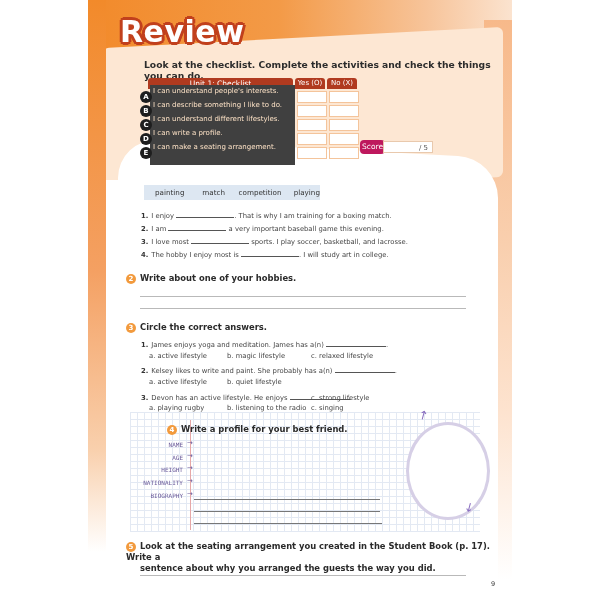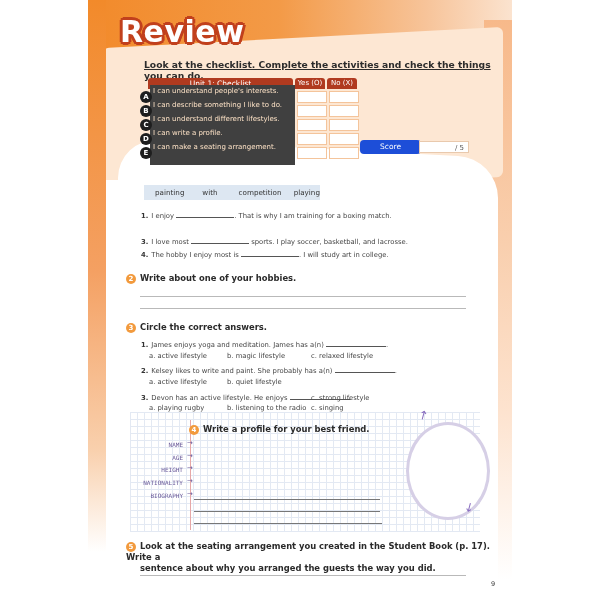--- a/index.html
+++ b/index.html
@@ -13,32 +13,32 @@
     transform:skewY(-3deg); transform-origin:left top; border-radius:6px; }
   .panel-right { position:absolute; right:0; top:20px; width:28px; height:560px;
     background:linear-gradient(to bottom, #f7b98a 0%, #f9cfae 40%, #fde3cf 70%, #ffffff 100%); }
   .white-body { position:absolute; left:30px; top:158px; width:380px; height:460px; background:#ffffff;
     border-top-left-radius:40px; border-top-right-radius:40px; transform:skewY(3deg); transform-origin:right top; }
   .white-body2 { position:absolute; left:18px; top:180px; width:380px; height:420px; background:#fff; }
 
   .review-title { position:absolute; left:32px; top:14px; font-family:"DejaVu Sans", sans-serif; font-weight:bold;
     font-size:30px; color:#ffffff; letter-spacing:0.5px;
     text-shadow: 0 0 0 #c1401d, 2px 2px 0 #c1401d, -2px 2px 0 #c1401d, 2px -2px 0 #c1401d, -2px -2px 0 #c1401d, 0 3px 0 #c1401d, 3px 0 0 #c1401d, -3px 0 0 #c1401d, 0 -3px 0 #c1401d; }
-  .instruction { position:absolute; left:56px; top:59px; font-size:9.2px; font-weight:bold; color:#2c2c2c;text-decoration:underline; }
+  .instruction { position:absolute; left:56px; top:59px; font-size:9.2px; font-weight:bold; color:#2c2c2c; }
 
   .checklist { position:absolute; left:52px; top:78px; }
   .cl-head { display:flex; gap:2px; }
   .cl-head .c1 { width:145px; height:11px; background:#b03a1f; color:#fff; font-size:7.5px; text-align:center; line-height:11px; border-radius:3px 3px 0 0; margin-left:8px; }
   .cl-head .c2, .cl-head .c3 { width:30px; height:11px; background:#b03a1f; color:#fff; font-size:7px; text-align:center; line-height:11px; border-radius:3px 3px 0 0; }
   .cl-row { display:flex; gap:2px; align-items:center; margin-top:2px; height:12px; }
   .cl-letter { width:12px; height:12px; border-radius:50%; background:#1e1e1e; color:#fff; font-size:7px; font-weight:bold; display:flex; align-items:center; justify-content:center; margin-right:-4px; z-index:2; }
   .cl-text { width:145px; height:24px; background:#404040; color:#fde2c6; font-size:7px; line-height:12px; padding-left:3px; box-sizing:border-box; }
   .cl-box { width:30px; height:12px; background:#ffffff; border:1px solid #f4c49b; box-sizing:border-box; }
   .score { position:absolute; left:272px; top:140px; display:flex; align-items:center; }
-  .score-label { background:#1d4ed8; color:#fff; font-size:7.5px; padding:0 20px; height:14px; line-height:14px; border-radius:4px; }
+  .score-label { background:#be185d; color:#fff; font-size:7.5px; padding:0 2px; height:14px; line-height:14px; border-radius:4px; }
   .score-box { width:52px; height:12px; background:#fff; border:1px solid #e9c9ad; font-size:7px; color:#555; text-align:right; padding-right:4px; line-height:12px; margin-left:-2px; box-sizing:border-box; width:50px; }
 
   .sec-num { display:inline-block; width:10px; height:10px; border-radius:50%; background:#f29a3d; color:#fff; font-size:7px; font-weight:bold; text-align:center; line-height:10px; margin-right:4px; vertical-align:middle; }
   .sec-title { position:absolute; font-size:8.4px; font-weight:bold; color:#2a2a2a; }
   .word-box { position:absolute; left:56px; top:185px; width:176px; height:15px; background:#dde7f2; display:flex; gap:0; font-size:7.2px; color:#333; align-items:center; }
   .word-box span { display:inline-block; }
   .q { position:absolute; font-size:6.8px; color:#444; white-space:nowrap; }
   .q b { color:#333; margin-right:3px; }
   .blank { display:inline-block; border-bottom:0.8px solid #555; vertical-align:baseline; height:6px; }
   .line { position:absolute; height:0; border-top:1px solid #b9b9b9; }
@@ -108,28 +108,33 @@
     </div>
   </div>
 
   <div class="score">
     <div class="score-label">Score</div>
     <div class="score-box">/ 5</div>
   </div>
 
   <div class="word-box">
     <span style="margin-left:11px; width:55px;">painting</span>
-    <span style="width:42px;">with</span>
+    <span style="width:42px;">match</span>
     <span style="width:64px;">competition</span>
     <span>playing</span>
   </div>
 
   <div class="q" style="left:53px; top:211px;">
     <b>1.</b><span>I enjoy</span>
     <span class="blank" style="width:58px;"></span><span>. That is why I am training for a boxing match.</span>
+  </div>
+  <div class="q" style="left:53px; top:224px;">
+    <b>2.</b><span>I am</span>
+    <span class="blank" style="width:58px;"></span>
+    <span>a very important baseball game this evening.</span>
   </div>
   <div class="q" style="left:53px; top:237px;">
     <b>3.</b><span>I love most</span>
     <span class="blank" style="width:58px;"></span>
     <span>sports. I play soccer, basketball, and lacrosse.</span>
   </div>
   <div class="q" style="left:53px; top:250px;">
     <b>4.</b><span>The hobby I enjoy most is</span>
     <span class="blank" style="width:58px;"></span><span>. I will study art in college.</span>
   </div>
@@ -163,21 +168,21 @@
   <div class="q" style="left:53px; top:393px;text-align:right;">
     <b>3.</b><span>Devon has an active lifestyle. He enjoys</span>
     <span class="blank" style="width:60px;"></span>.
   </div>
   <div class="opt" style="left:61px; top:404px;">a. playing rugby</div>
   <div class="opt" style="left:139px; top:404px;">b. listening to the radio</div>
   <div class="opt" style="left:223px; top:404px;">c. singing</div>
 
   <div class="grid"></div>
   <div class="margin-line"></div>
-  <div class="sec-title" style="left:54px; top:424px;padding-left:47px;">
+  <div class="sec-title" style="left:32px; top:424px;padding-left:47px;">
     <span class="sec-num">4</span><span>Write a profile for your best friend.</span>
   </div>
 
   <div class="pf-label" style="left:25px; top:441px;">NAME</div>
   <div class="pf-arrow" style="left:99px; top:439px;">→</div>
   <div class="pf-label" style="left:25px; top:454px;">AGE</div>
   <div class="pf-arrow" style="left:99px; top:452px;">→</div>
   <div class="pf-label" style="left:25px; top:466px;">HEIGHT</div>
   <div class="pf-arrow" style="left:99px; top:464px;">→</div>
   <div class="pf-label" style="left:25px; top:479px;">NATIONALITY</div>

